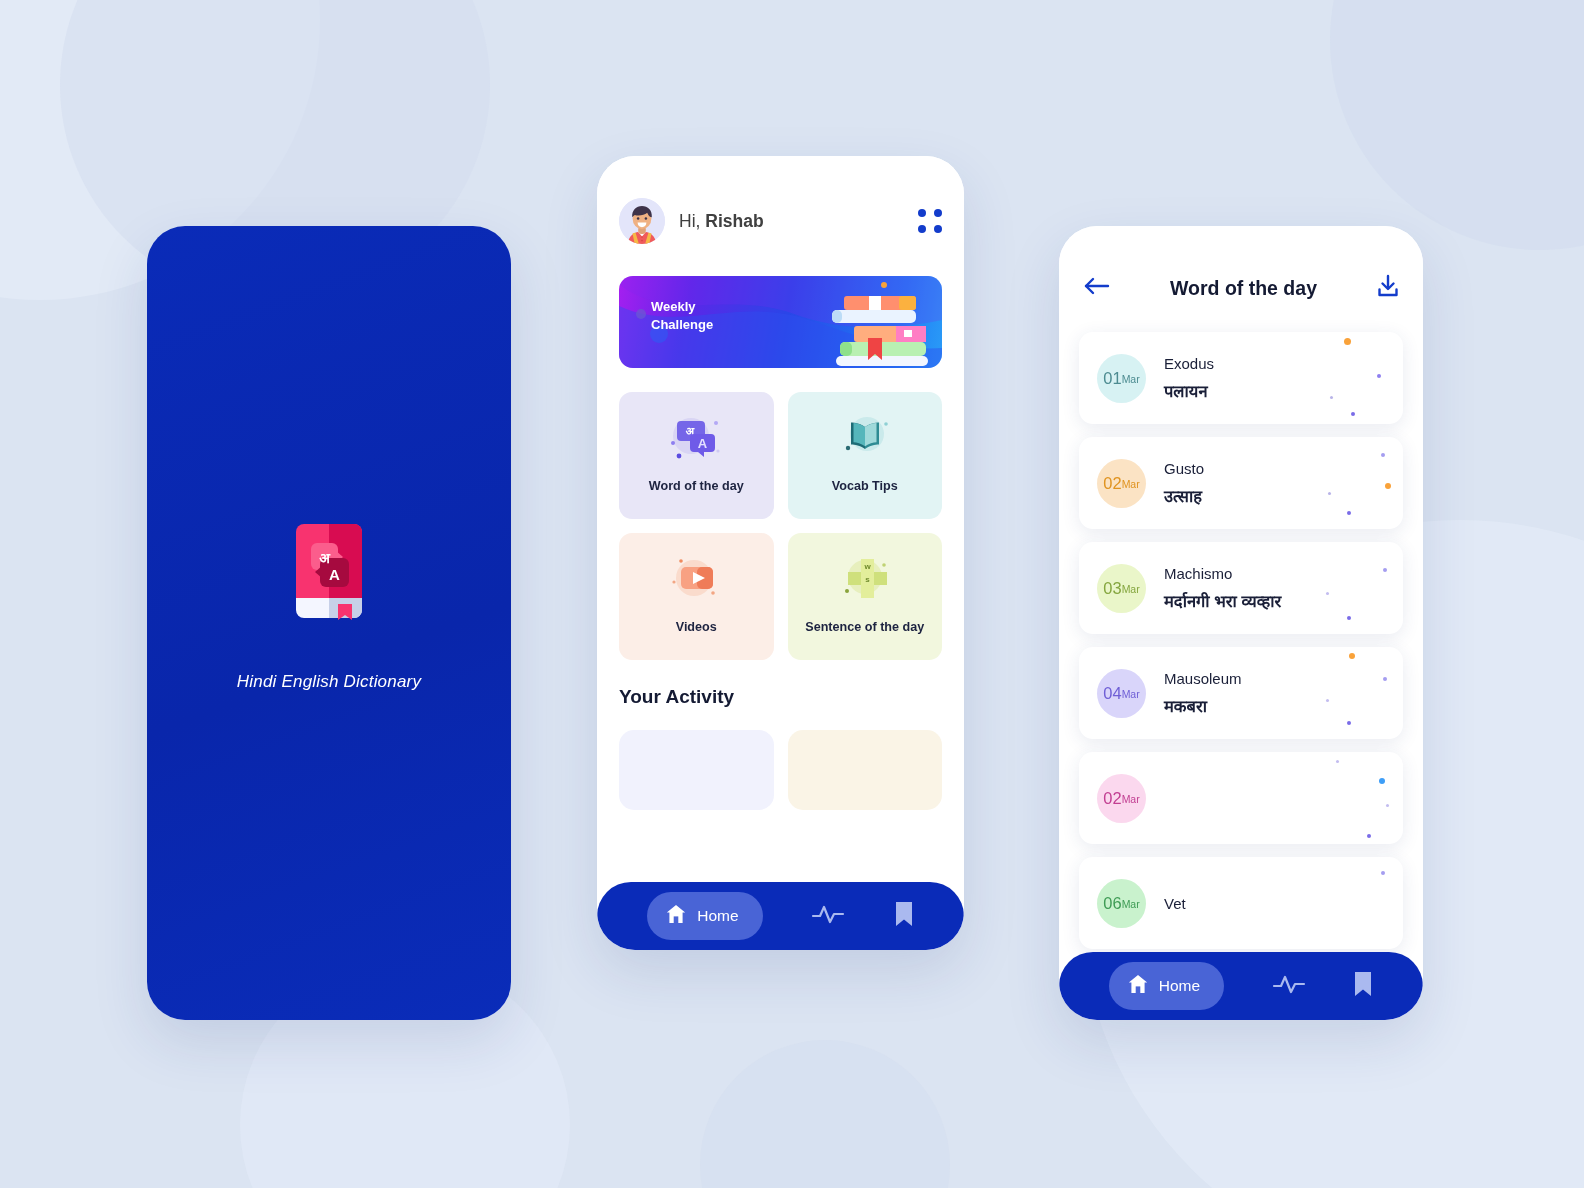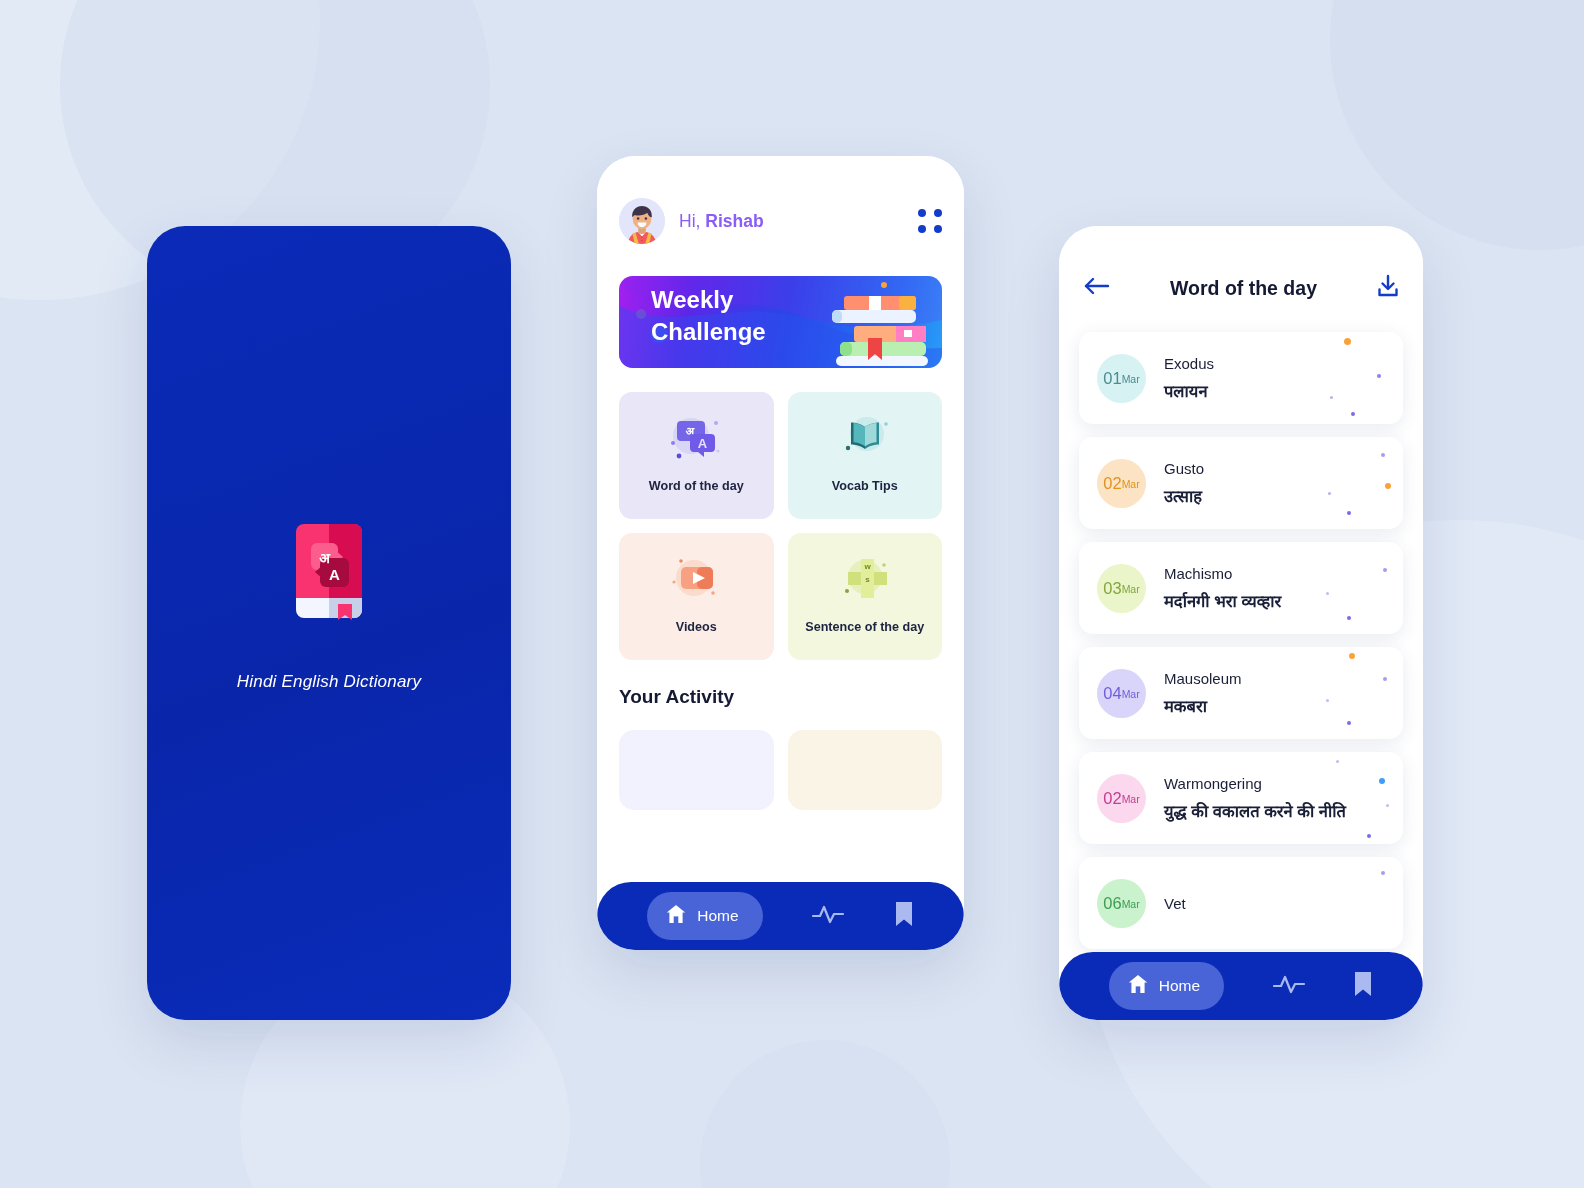--- a/index.html
+++ b/index.html
@@ -37,33 +37,33 @@
 
   
   #phone-home {
     left: 597px; top: 156px; width: 367px; height: 794px;
     background: #fff;
   }
   .screen-body { position:absolute; inset:0; background:#fff; padding: 42px 22px 0 22px; overflow:hidden; }
   .home-header { display:flex; align-items:center; justify-content:space-between; margin-bottom: 32px; }
   .greet-left { display:flex; align-items:center; gap: 14px; }
   .avatar { width: 46px; height: 46px; border-radius:50%; background:#e3e5fa; position:relative; overflow:hidden; flex:none; }
-  .greet-text { font-size: 17.5px; color:#8b5cf6; font-weight:400; }
+  .greet-text { font-size: 17.5px; color:#404040; font-weight:400; }
   .greet-text b { font-weight: 700; }
   .grid-dots { display:grid; grid-template-columns: repeat(2, 8px); gap: 8px; cursor:pointer; }
   .grid-dots i { width:8px; height:8px; background:#133ccb; border-radius:50%; display:block; }
 
   .search-bar { height: 48px; background:#f4f5f9; border-radius: 13px;
                 display:flex; align-items:center; gap: 12px; padding: 0 18px; margin-bottom: 22px; }
   .search-text { color:#b6bbd0; font-size: 15.5px; }
 
   .banner { height: 92px; border-radius: 14px; position:relative; overflow:hidden;
             background: linear-gradient(100deg,#a61ff0 0%, #5b27e8 22%, #2946e8 52%, #1f7bf5 85%, #2a9cf7 100%);
             margin-bottom: 24px; }
-  .banner-title { position:absolute; left: 32px; top: 8px; color:#fff; font-size: 24px;
+  .banner-title { position:absolute; left: 32px; top: 22px; color:#fff; font-size: 13px;
                   font-weight: 700; line-height: 1.35; }
   .banner-books { position:absolute; right: 8px; bottom: -4px; width: 120px; height: 92px; }
 
   .tiles { display:grid; grid-template-columns: 1fr 1fr; gap: 14px; margin-bottom: 26px; }
   .tile { height: 127px; border-radius: 13px; display:flex; flex-direction:column;
           align-items:center; justify-content:flex-start; padding-top: 20px; cursor:pointer; position:relative; }
   .tile-ico { width: 62px; height: 54px; position: relative; margin-bottom: 12px; }
   .tile-label { font-size: 12.6px; color:#1d2340; font-weight:700; text-align:center; line-height:1.32; }
   .t-wod { background:#e8e6f7; }
   .t-vocab { background:#e2f4f4; }
@@ -392,24 +392,20 @@
 
       <div class="wod-card">
         <div class="sp" style="width:3px;height:3px;background:#c3bdf0;right:64px;top:8px;"></div>
         <div class="sp" style="width:6px;height:6px;background:#3e9ef7;right:18px;top:26px;"></div>
         <div class="sp" style="width:3px;height:3px;background:#c3bdf0;right:14px;top:52px;"></div>
         <div class="sp" style="width:4px;height:4px;background:#7a6ce8;right:32px;top:82px;"></div>
         <div class="date-pill" style="background:#fbd8ee;color:#c23f92;">
           <span class="date-day">02</span>
           <span class="date-mon">Mar</span>
         </div>
-        <div class="word-col">
-          <div class="word-en">Warmongering</div>
-          <div class="word-hi">युद्ध की वकालत करने की नीति</div>
-        </div>
       </div>
 
       <div class="wod-card">
 
         <div class="sp" style="width:4px;height:4px;background:#a59df0;right:18px;top:14px;"></div>
         <div class="date-pill" style="background:#c9f2cd;color:#3f9c55;">
           <span class="date-day">06</span>
           <span class="date-mon">Mar</span>
         </div>
         <div class="word-col">

